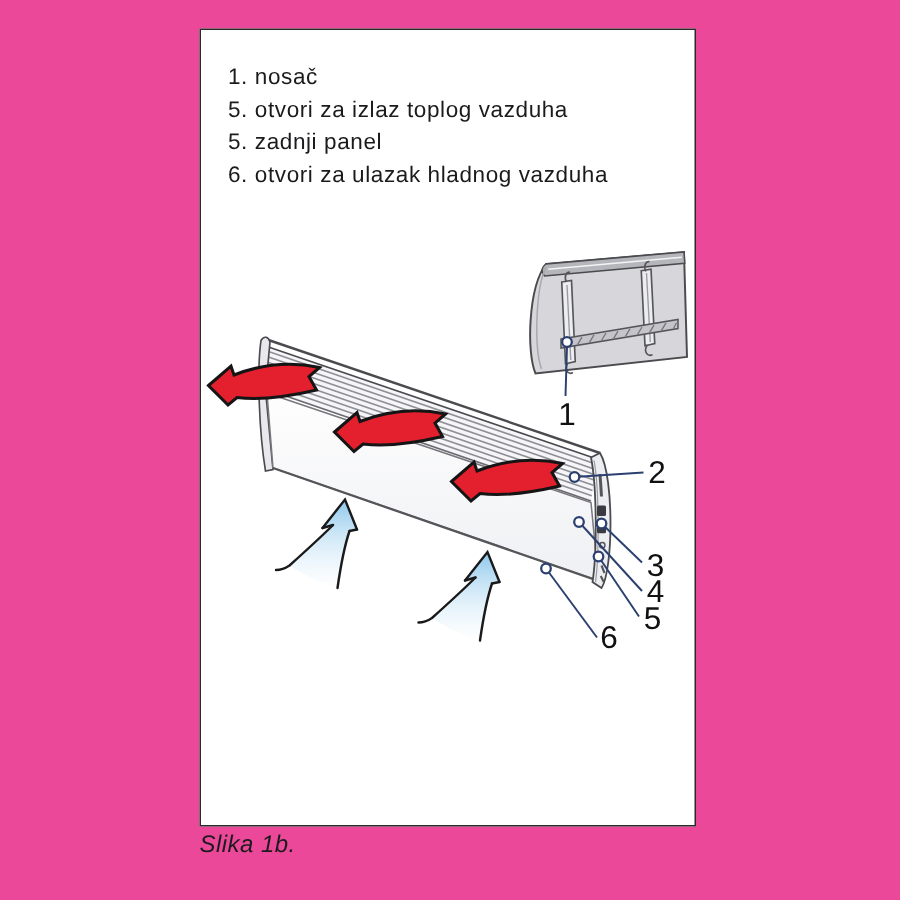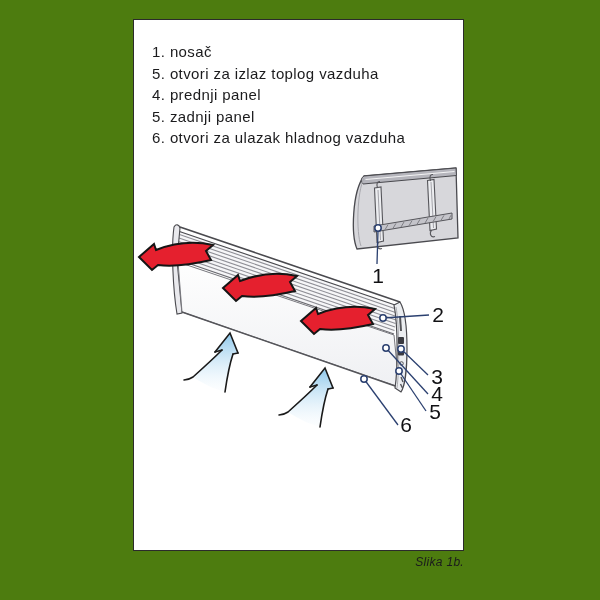--- a/index.html
+++ b/index.html
@@ -1,49 +1,48 @@
 <!DOCTYPE html>
 <html style="--hot: #e5202e; --coldDeep: #86c4ea; --coldPale: #eaf5fc; --leader: #2b4070; --bracketFill: #d7d7db; --bracketStrip: #b5b5bc; --border: #2b2b2b; --text: #1b1b1d;"><head>
 <meta charset="utf-8">
 <style>
   html,body{margin:0;padding:0;background:#ffffff;}
   #stage{
-    position:relative;width:600px;height:600px;background:#4d7c0f;overflow:hidden;
+    position:relative;width:600px;height:600px;background:#ec4899;overflow:hidden;
     font-family:"Liberation Sans","DejaVu Sans",sans-serif;
   }
   #frame{
     position:absolute;left:133px;top:19px;width:331px;height:532px;
     border:1.5px solid var(--border,#2b2b2b);background:#ffffff;box-sizing:border-box;
   }
   #legend{
     position:absolute;left:152px;top:41px;
     font-size:15px;line-height:21.6px;letter-spacing:.4px;
     color:var(--text,#1b1b1d);white-space:nowrap;
   }
   #diagram{position:absolute;left:0;top:0;}
   #caption{
-    position:absolute;left:133px;top:555px;width:331px;text-align:right;
-    font-size:12px;font-style:italic;color:var(--text,#1b1b1d);letter-spacing:.3px;
+    position:absolute;left:133px;top:555px;width:331px;text-align:left;
+    font-size:16px;font-style:italic;color:var(--text,#1b1b1d);letter-spacing:.3px;
   }
   .callout-num{
     font-family:"Liberation Sans","DejaVu Sans",sans-serif;
     font-size:21px;fill:#111114;
   }
 </style>
 </head>
 <body>
 
 <div id="stage">
 
   <div id="frame"></div>
 
   <div id="legend">
     <div>1. nosač</div>
     <div>5. otvori za izlaz toplog vazduha</div>
-    <div>4. prednji panel</div>
     <div>5. zadnji panel</div>
     <div>6. otvori za ulazak hladnog vazduha</div>
   </div>
 
   <svg id="diagram" width="600" height="600" viewBox="0 0 600 600">
     <defs>
       <linearGradient id="coldGrad" x1="0" y1="0" x2="0" y2="1">
         <stop offset="0" stop-color="var(--coldDeep,#86c4ea)" stop-opacity="0.95"></stop>
         <stop offset="1" stop-color="var(--coldPale,#eaf5fc)" stop-opacity="0.12"></stop>
       </linearGradient>

